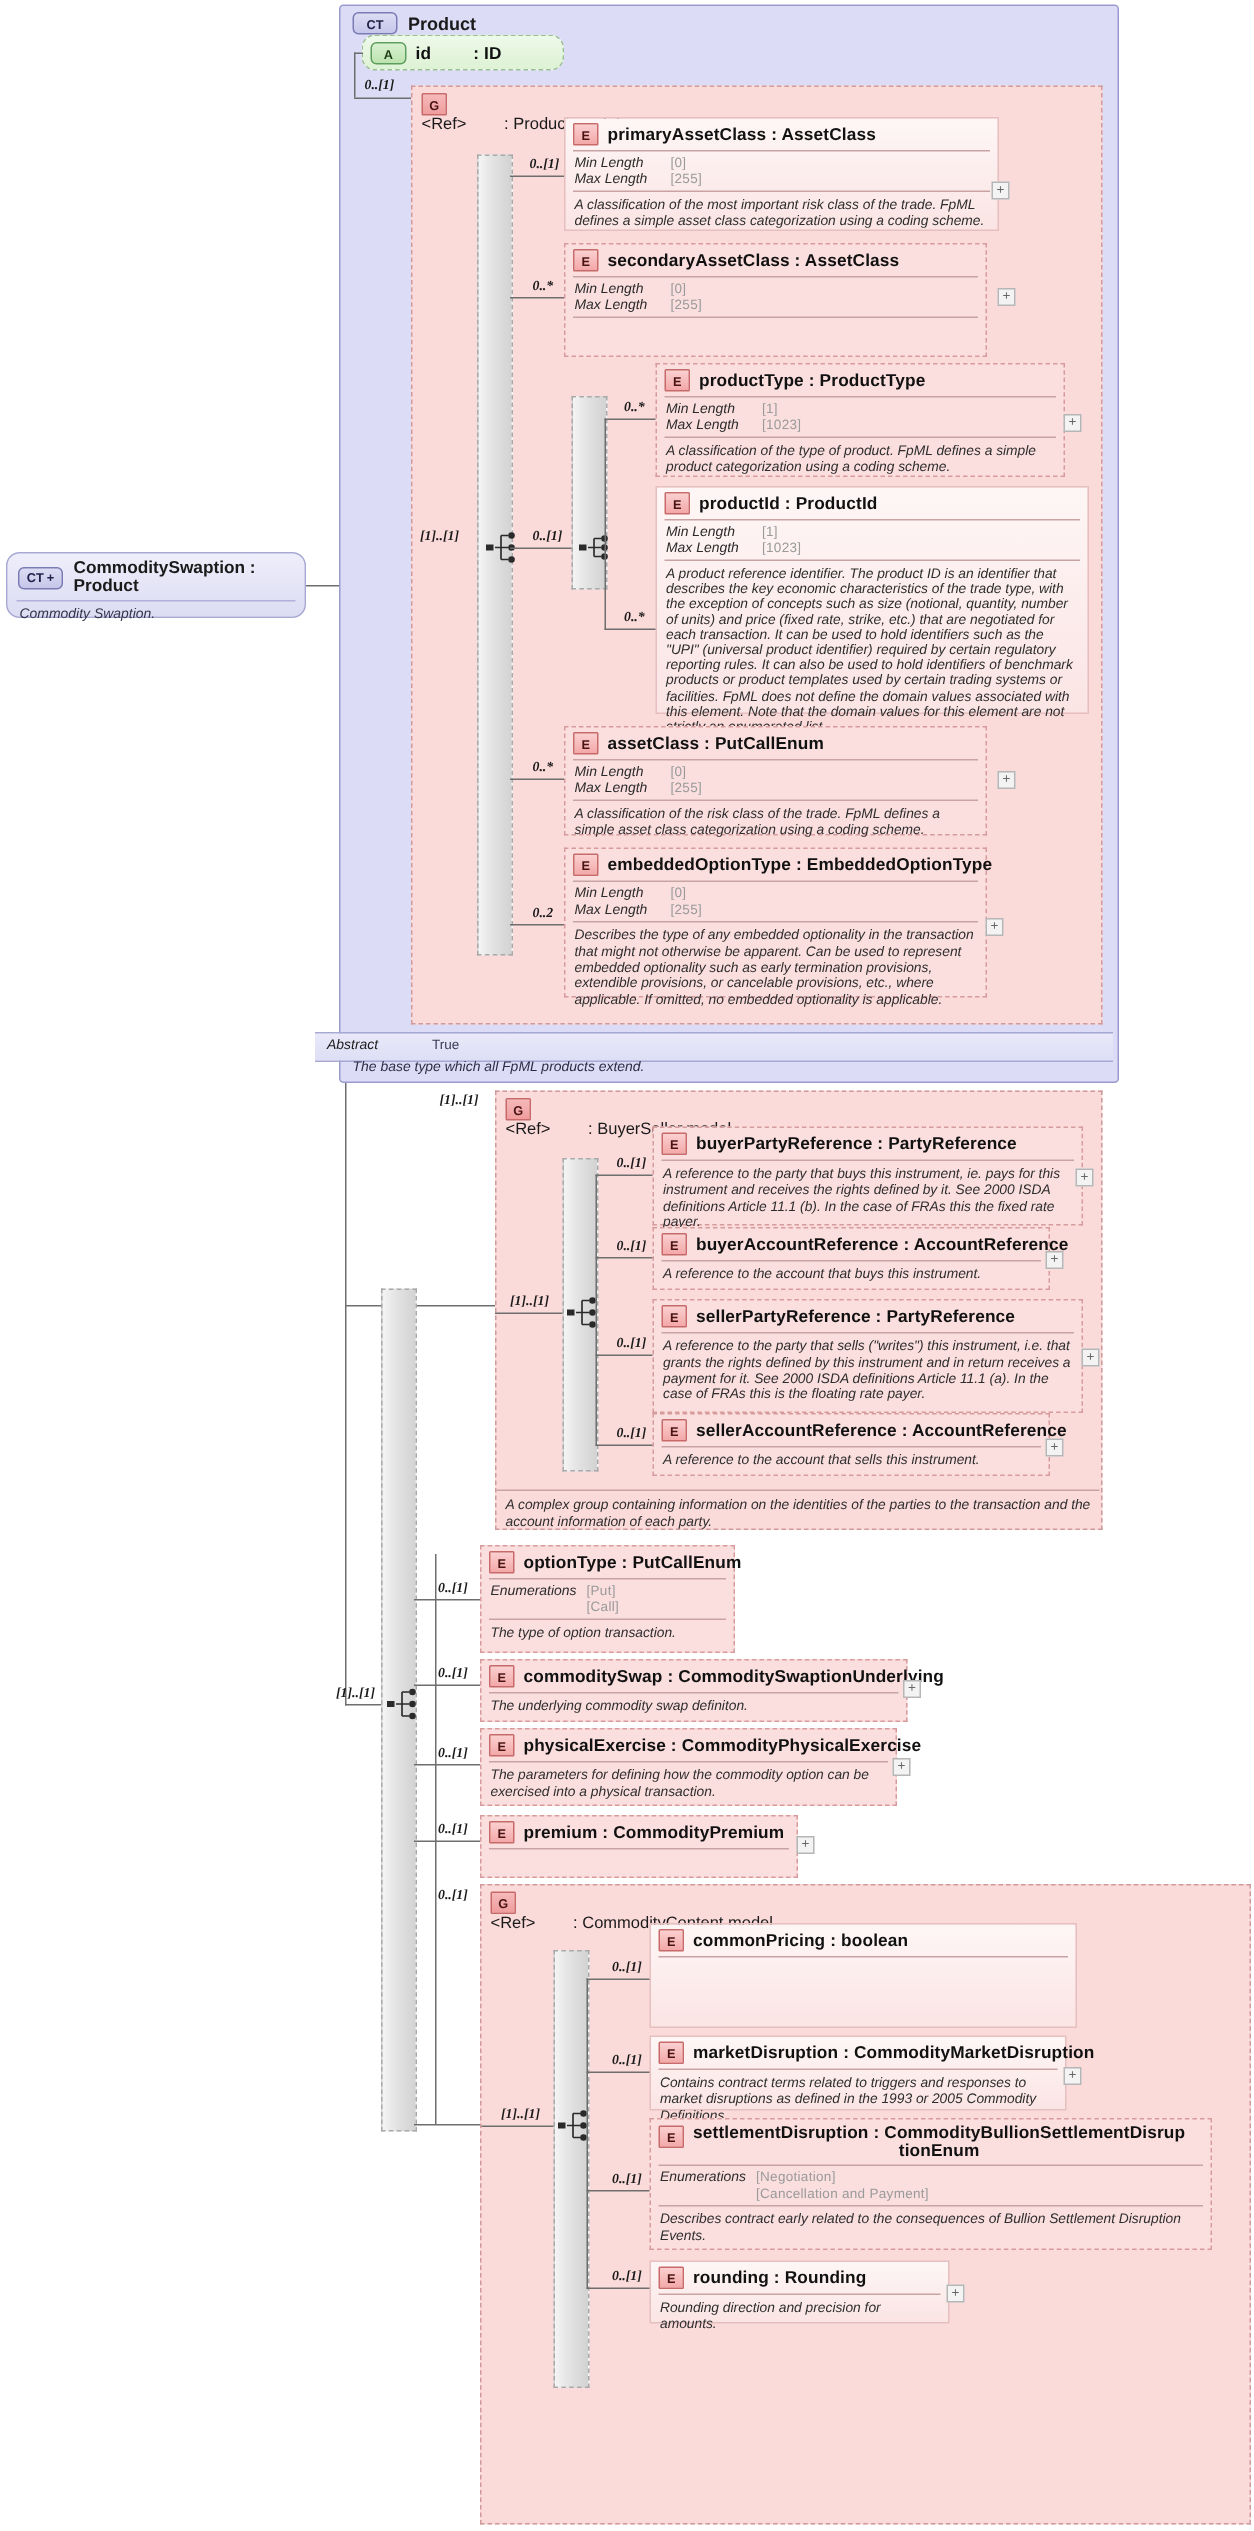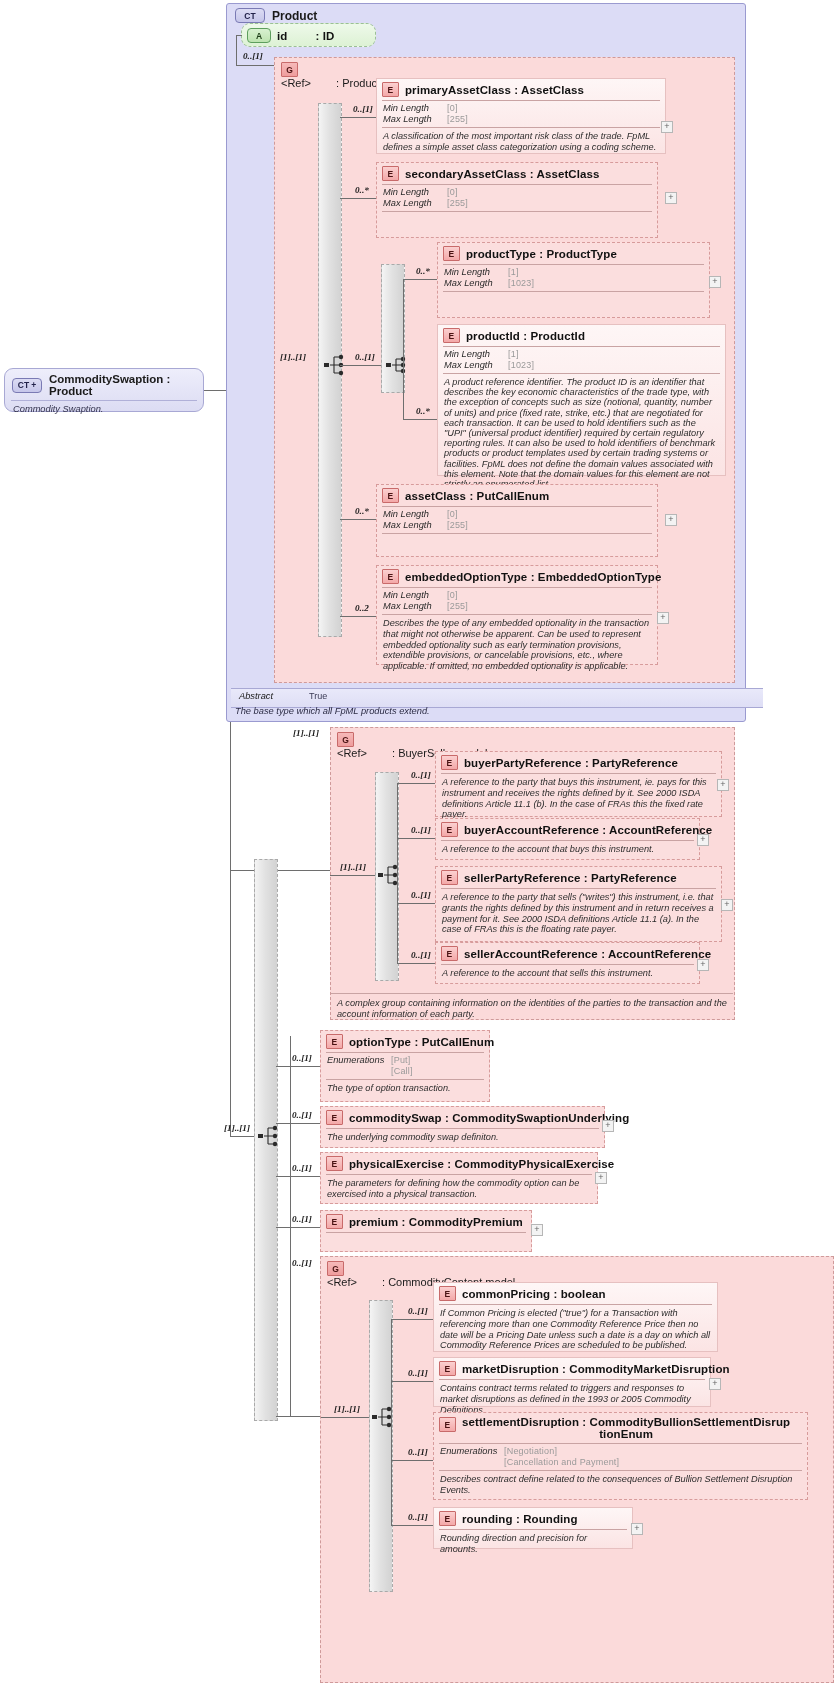--- a/index.html
+++ b/index.html
@@ -234,20 +234,21 @@
     <div class="row">
         <span class="fk">Min Length</span>
         <span class="fv">[1]</span>
       </div>
     <div class="row">
         <span class="fk">Max Length</span>
         <span class="fv">[1023]</span>
       </div>
   </div>
   <div class="sep"></div>
+  <div class="desc">A classification of the type of product. FpML defines a simple product categorization using a coding scheme.</div>
 </div>
 <div class="card" style="left:416px;top:266px;">0..*</div>
 <div class="ln lnh abs" style="left:403px;top:279px;width:34px;height:1px;"></div>
 <div class="plus" style="left:709px;top:276px;">+</div>
 
 <div class="node elem sel" style="left:437px;top:324px;width:289px;height:152px;">
   <div class="hdr">
     <span class="badge">
         <span>E</span>
       </span>
@@ -283,20 +284,21 @@
     <div class="row">
         <span class="fk">Min Length</span>
         <span class="fv">[0]</span>
       </div>
     <div class="row">
         <span class="fk">Max Length</span>
         <span class="fv">[255]</span>
       </div>
   </div>
   <div class="sep"></div>
+  <div class="desc">A classification of the risk class of the trade. FpML defines a simple asset class categorization using a coding scheme.</div>
 </div>
 <div class="card" style="left:355px;top:506px;">0..*</div>
 <div class="ln lnh abs" style="left:340px;top:519px;width:36px;height:1px;"></div>
 <div class="plus" style="left:665px;top:514px;">+</div>
 
 <div class="node elem" style="left:376px;top:565px;width:282px;height:100px;">
   <div class="hdr">
     <span class="badge">
         <span>E</span>
       </span>
@@ -313,21 +315,21 @@
         <span class="fv">[255]</span>
       </div>
   </div>
   <div class="sep"></div>
   <div class="desc">Describes the type of any embedded optionality in the transaction that might not otherwise be apparent. Can be used to represent embedded optionality such as early termination provisions, extendible provisions, or cancelable provisions, etc., where applicable. If omitted, no embedded optionality is applicable.</div>
 </div>
 <div class="card" style="left:355px;top:603px;">0..2</div>
 <div class="ln lnh abs" style="left:340px;top:616px;width:36px;height:1px;"></div>
 <div class="plus" style="left:657px;top:612px;">+</div>
 
-<div class="abstract-row" style="position:absolute;left:231px;top:688px;width:516px;height:14px;">
+<div class="abstract-row" style="position:absolute;left:210px;top:688px;width:516px;height:14px;">
   <span style="width:60px;">Abstract</span>
   <span class="av">True</span>
 </div>
 <div class="ct-desc" style="position:absolute;left:227px;top:703px;width:516px;">The base type which all FpML products extend.</div>
 
 <div class="card" style="left:293px;top:728px;">[1]..[1]</div>
 <div class="ln lnh abs" style="left:230px;top:870px;width:100px;height:1px;"></div>
 
 <div class="group" style="position:absolute;left:330px;top:727px;width:403px;height:291px;">
   <div class="hdr" style="padding:4px 6px;">
@@ -510,21 +512,20 @@
 <div class="ln lnh abs" style="left:321px;top:1417px;width:48px;height:1px;"></div>
 
 <div class="node elem sel" style="left:433px;top:1282px;width:285px;height:70px;">
   <div class="hdr">
     <span class="badge">
         <span>E</span>
       </span>
     <span class="ttl">commonPricing : boolean</span>
   </div>
   <div class="sep"></div>
-  <div class="desc">If Common Pricing is elected ("true") for a Transaction with referencing more than one Commodity Reference Price then no date will be a Pricing Date unless such a date is a day on which all Commodity Reference Prices are scheduled to be published.</div>
 </div>
 <div class="card" style="left:408px;top:1306px;">0..[1]</div>
 <div class="ln lnh abs" style="left:391px;top:1319px;width:42px;height:1px;"></div>
 
 <div class="node elem sel" style="left:433px;top:1357px;width:278px;height:50px;">
   <div class="hdr">
     <span class="badge">
         <span>E</span>
       </span>
     <span class="ttl">marketDisruption : CommodityMarketDisruption</span>
@@ -551,21 +552,21 @@
     <div class="row">
         <span class="fk">Enumerations</span>
         <span class="fv">[Negotiation]</span>
       </div>
     <div class="row">
         <span class="fk"></span>
         <span class="fv">[Cancellation and Payment]</span>
       </div>
   </div>
   <div class="sep"></div>
-  <div class="desc">Describes contract define related to the consequences of Bullion Settlement Disruption Events.</div>
+  <div class="desc">Describes contract early related to the consequences of Bullion Settlement Disruption Events.</div>
 </div>
 <div class="card" style="left:408px;top:1447px;">0..[1]</div>
 <div class="ln lnh abs" style="left:391px;top:1460px;width:42px;height:1px;"></div>
 
 <div class="node elem sel" style="left:433px;top:1507px;width:200px;height:42px;">
   <div class="hdr">
     <span class="badge">
         <span>E</span>
       </span>
     <span class="ttl">rounding : Rounding</span>

